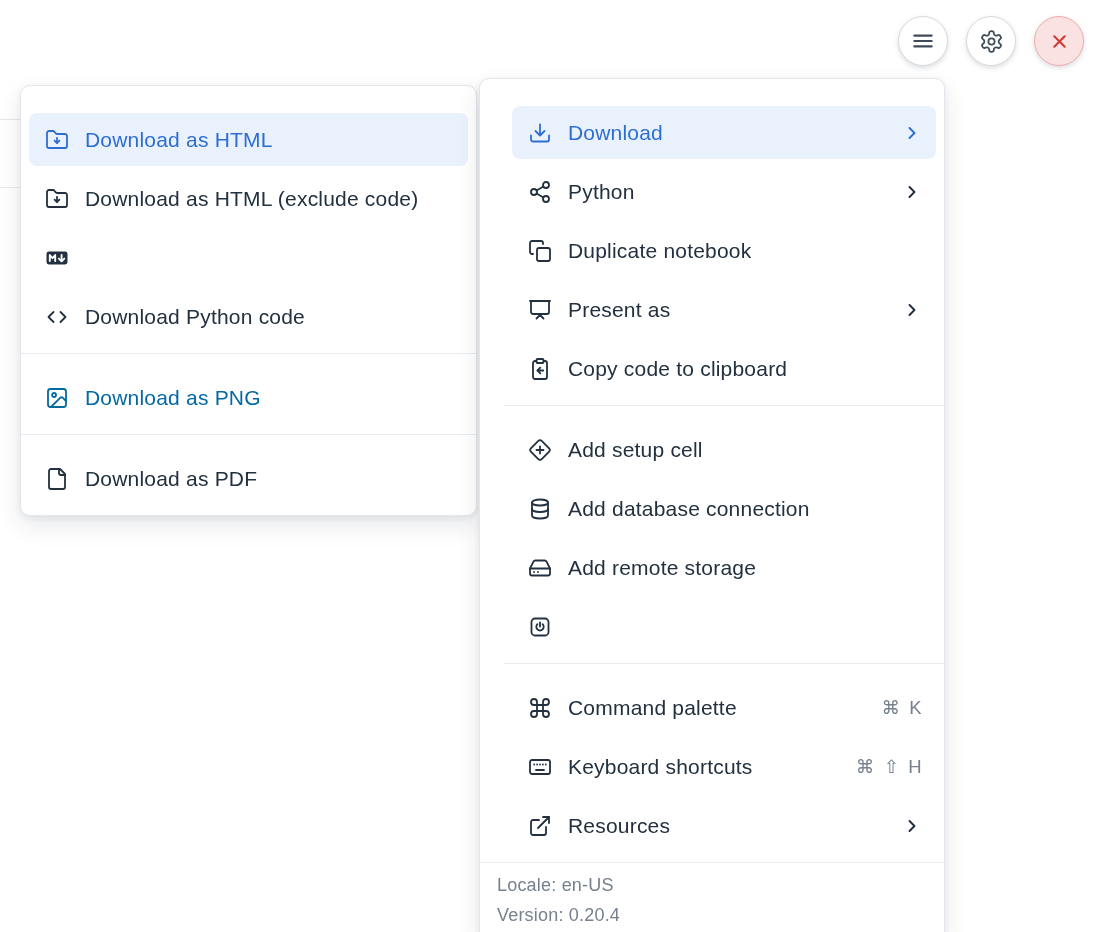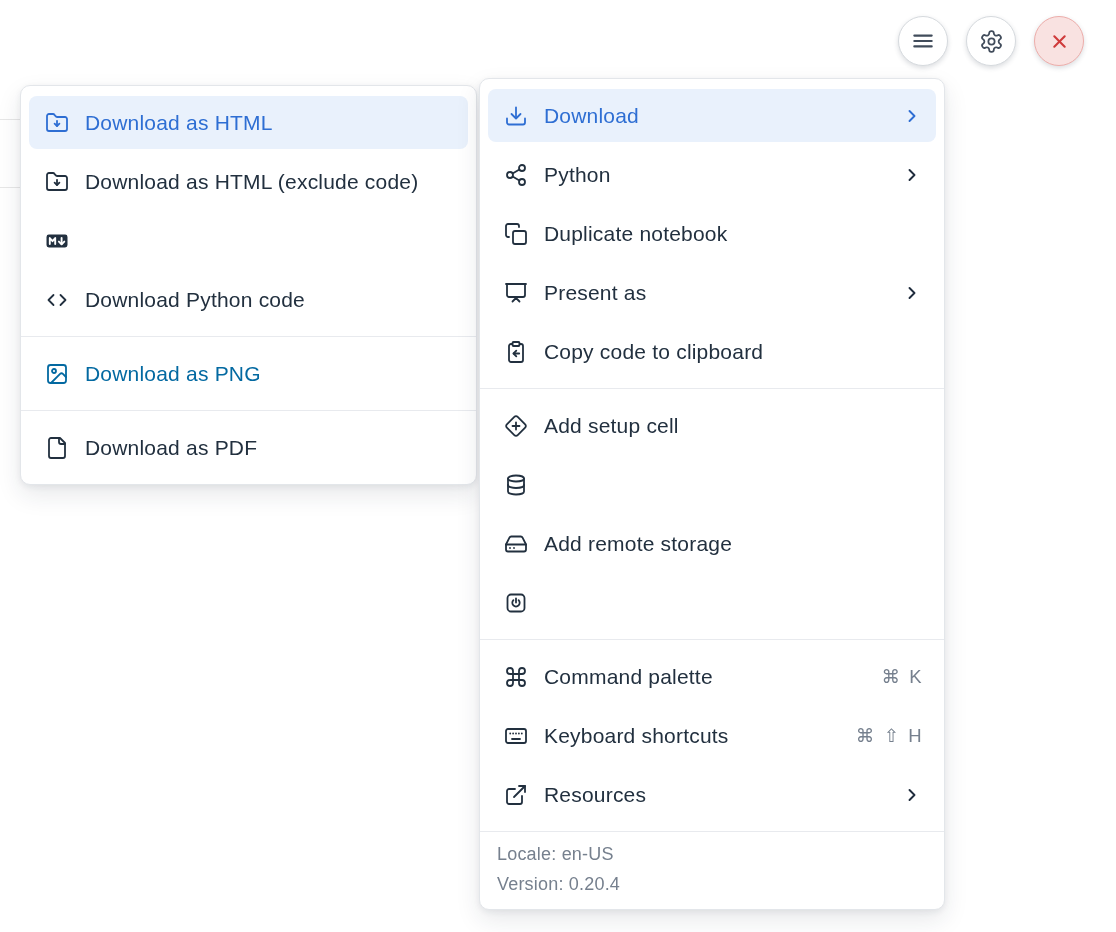--- a/index.html
+++ b/index.html
@@ -32,22 +32,22 @@
   
   .panel{
     position:absolute;background:#ffffff;
     border:1px solid #e3e6ea;border-radius:10px;box-sizing:border-box;
     box-shadow:0 10px 24px rgba(30,43,60,.10),0 2px 6px rgba(30,43,60,.07);
   }
   .submenu-panel{left:20px;top:85px;width:457px;z-index:5;}
   .main-panel{left:479px;top:78px;width:466px;z-index:10;}
 
   .menu-body{padding:10px 0;}
-  .main-panel .menu-body{padding-bottom:0;}
-  .menu-group{display:flex;flex-direction:column;gap:6px;padding:0 8px;}
+  .main-panel .menu-body{padding-bottom:0;padding-left:24px;}
+  .menu-group{display:flex;flex-direction:column;gap:6px;padding:0 8px;margin-top:17px;}
   .menu-sep{height:1px;background:#e8eaee;margin:10px 0;}
 
   .menu-item{
     display:flex;align-items:center;height:53px;border-radius:8px;
     padding:0 14px 0 16px;gap:16px;font-size:21px;letter-spacing:.2px;
     color:#22303f;cursor:pointer;white-space:nowrap;box-sizing:border-box;
   }
   .menu-item.highlighted{background:#e9f1fc;color:#2e6ed3;}
   .menu-item.disabled{color:#0369a1;cursor:default;justify-content:space-between;}
 
@@ -254,20 +254,21 @@
           <span class="mi-label">Add setup cell</span>
         </div>
         <div class="menu-item">
           <span class="mi-icon">
             <svg viewBox="0 0 24 24" fill="none" stroke="currentColor" stroke-width="1.8" stroke-linecap="round" stroke-linejoin="round">
               <ellipse cx="12" cy="5.5" rx="8" ry="3"></ellipse>
               <path d="M4 5.5v13c0 1.66 3.58 3 8 3s8-1.34 8-3v-13"></path>
               <path d="M4 12c0 1.66 3.58 3 8 3s8-1.34 8-3"></path>
             </svg>
           </span>
+          <span class="mi-label">Add database connection</span>
         </div>
         <div class="menu-item">
           <span class="mi-icon">
             <svg viewBox="0 0 24 24" fill="none" stroke="currentColor" stroke-width="1.8" stroke-linecap="round" stroke-linejoin="round">
               <path d="M22 12.5H2"></path>
               <path d="M5.45 5.61 2 12.5v5a2 2 0 0 0 2 2h16a2 2 0 0 0 2-2v-5l-3.45-6.89A2 2 0 0 0 16.76 4.5H7.24a2 2 0 0 0-1.79 1.11Z"></path>
               <path d="M6 16h.01"></path>
               <path d="M10 16h.01"></path>
             </svg>
           </span>

